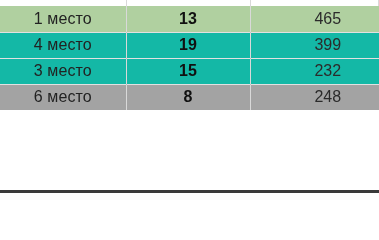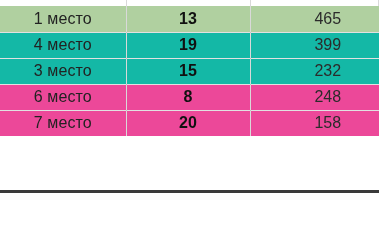--- a/index.html
+++ b/index.html
@@ -88,21 +88,21 @@
   table.rank td:last-child {
     border-right: none;
   }
   table.rank tr:last-child td {
     border-bottom: none;
   }
 
   
   tr.zone-green td { background: #b0d0a0; }
   tr.zone-yellow td { background: #14b8a6; }
-  tr.zone-red td { background: #ec4899; }
+  tr.zone-red td { background: #a3a3a3; }
 
   .bottom-rule {
     position: absolute;
     left: 0;
     bottom: 0;
     width: 379px;
     height: 3px;
     background: #3a3a3a;
   }
 </style>
@@ -137,22 +137,17 @@
         <tr class="zone-yellow">
           <td class="col-place">3 место</td>
           <td class="col-count">15</td>
           <td class="col-score">232</td>
         </tr>
         <tr class="zone-red">
           <td class="col-place">6 место</td>
           <td class="col-count">8</td>
           <td class="col-score">248</td>
         </tr>
-        <tr class="zone-red">
-          <td class="col-place">7 место</td>
-          <td class="col-count">20</td>
-          <td class="col-score">158</td>
-        </tr>
       </tbody>
   </table>
 
   <div class="bottom-rule"></div>
 </div>
 
 </body></html>

